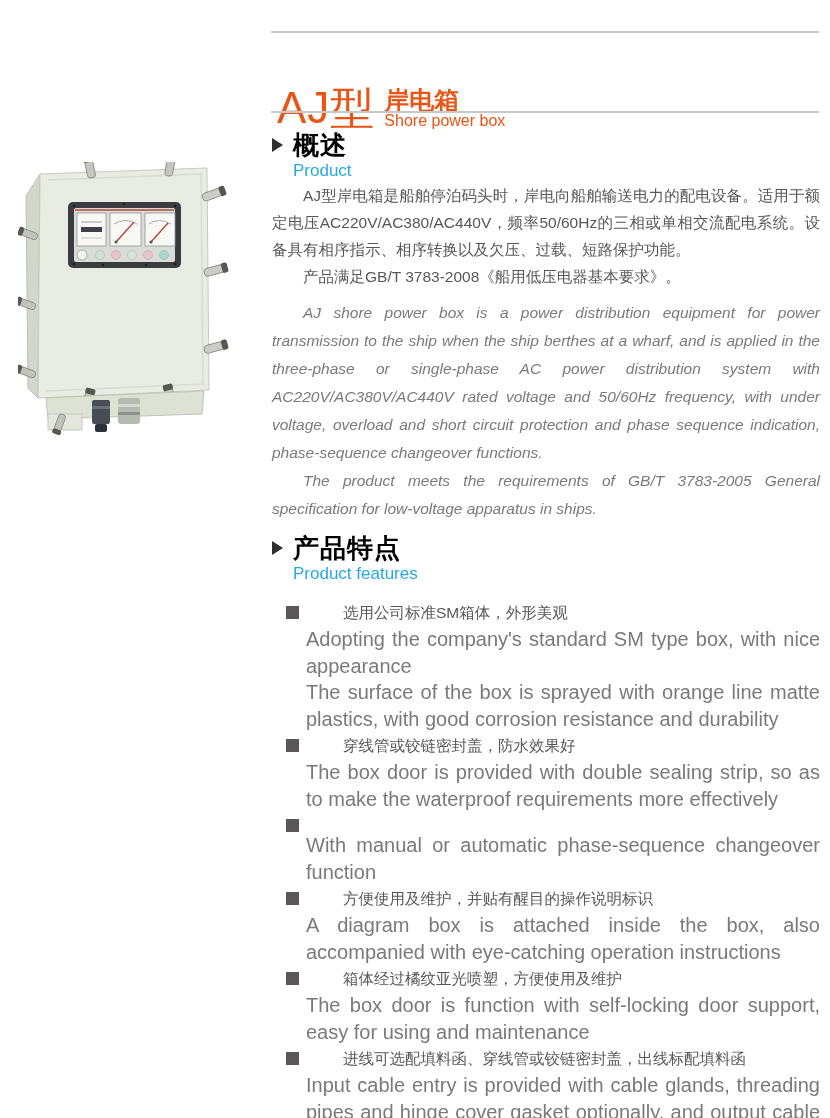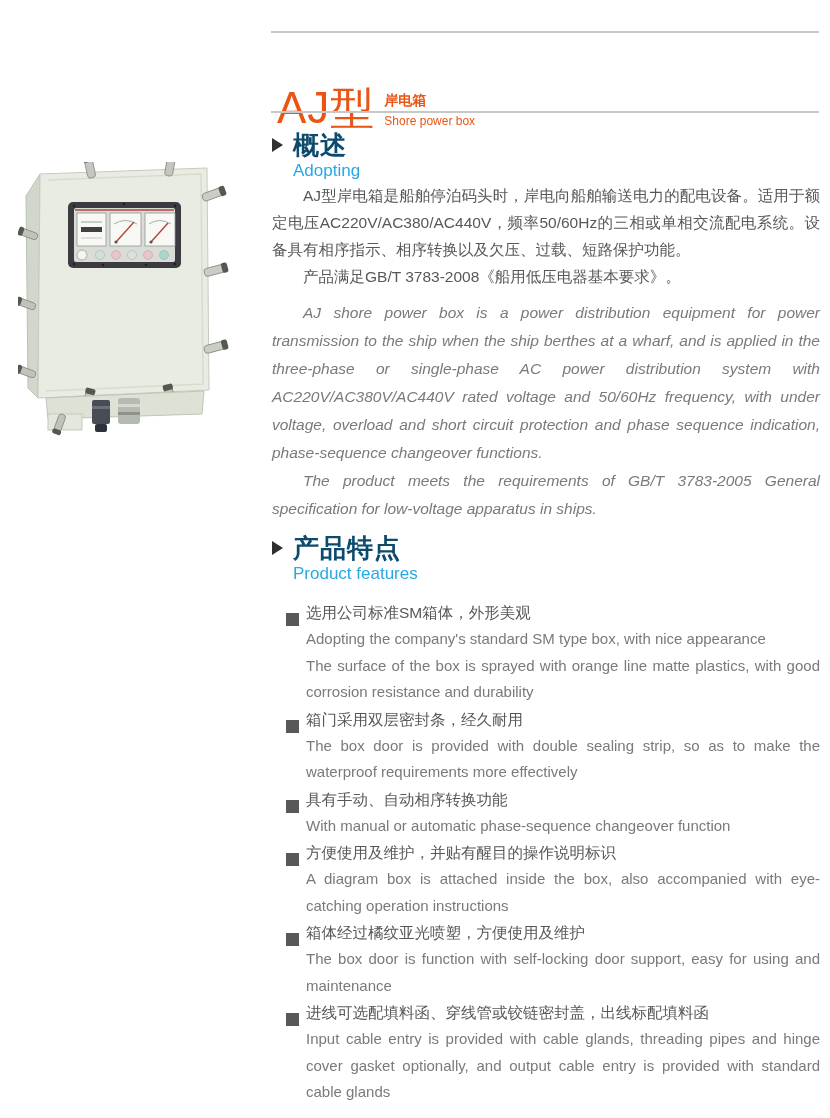--- a/index.html
+++ b/index.html
@@ -12,42 +12,42 @@
     overflow:hidden;
   }
   .rule { position:absolute; left:271px; width:548px; background:#c7c8c8; }
   .rule.top { top:31px; height:2px; }
   .rule.mid { top:111px; height:2px; }
 
   
   .title-block { position:absolute; left:277px; top:47px; display:flex; align-items:flex-start; color:#ea5414;margin-top:36px; }
   .title-model { font-size:44px; line-height:50px; letter-spacing:1px; }
   .title-sub { margin-left:9px; margin-top:6px; }
-  .title-cn { font-size:14px; font-weight:bold; line-height:22px; }
-  .title-en { font-size:12px; line-height:20px; }
+  .title-cn { font-size:25px; font-weight:bold; line-height:22px; }
+  .title-en { font-size:16px; line-height:20px; }
 
   
   .section { position:absolute; left:272px; width:548px; }
   .sec-head { display:flex; align-items:flex-start; }
   .tri { width:0; height:0; border-left:11px solid #2e2e33; border-top:7px solid transparent; border-bottom:7px solid transparent; margin-top:8px; }
   .sec-head-text { margin-left:10px; }
-  .h-cn { font-size:26px; font-weight:bold; color:#0c4a6e; line-height:30px; letter-spacing:1px; }
+  .h-cn { font-size:26px; font-weight:bold; color:#000000; line-height:30px; letter-spacing:1px; }
   .h-en { font-size:17px; color:#29a9e1; line-height:22px; }
 
   
   .paras { }
   p.cn { font-size:15.5px; color:#595757; line-height:27px; text-align:justify; text-indent:2em; }
   p.en { font-size:15.5px; color:#7b7979; line-height:28px; text-align:justify; text-indent:2em;font-style:italic; }
   p.en.first { margin-top:9px; }
 
   
   .feat-list { margin-top:14px; padding-left:14px; }
-  .f-cn { display:flex; align-items:flex-end; font-size:15.5px; color:#595757; line-height:27px; }
+  .f-cn { display:flex; align-items:flex-start; font-size:15.5px; color:#595757; line-height:27px;gap:37px; }
   .f-bullet { flex:0 0 13px; width:13px; height:13px; background:#595757; margin-top:7px; margin-right:7px; }
-  .f-en { margin-left:20px; font-size:15px; color:#7b7979; line-height:26.5px; text-align:justify; }
+  .f-en { margin-left:20px; font-size:20px; color:#7b7979; line-height:26.5px; text-align:justify; }
 
   
   .photo { position:absolute; left:18px; top:162px; width:240px; height:282px; }
 </style>
 </head>
 <body>
 
 <div class="page">
 
   <div class="rule top"></div>
@@ -175,21 +175,21 @@
         <rect x="100" y="250" width="22" height="3" fill="#8f948b"></rect>
       </g>
     </svg>
   </div>
 
   <div class="section" style="top:130px;">
     <div class="sec-head">
       <div class="tri"></div>
       <div class="sec-head-text">
         <div class="h-cn">概述</div>
-        <div class="h-en">Adopting</div>
+        <div class="h-en">Product</div>
       </div>
     </div>
     <div class="paras">
       <p class="cn">AJ型岸电箱是船舶停泊码头时，岸电向船舶输送电力的配电设备。适用于额定电压AC220V/AC380/AC440V，频率50/60Hz的三相或单相交流配电系统。设备具有相序指示、相序转换以及欠压、过载、短路保护功能。</p>
       <p class="cn">产品满足GB/T 3783-2008《船用低压电器基本要求》。</p>
       <p class="en first">AJ shore power box is a power distribution equipment for power transmission to the ship when the ship berthes at a wharf, and is applied in the three-phase or single-phase AC power distribution system with AC220V/AC380V/AC440V rated voltage and 50/60Hz frequency, with under voltage, overload and short circuit protection and phase sequence indication, phase-sequence changeover functions.</p>
       <p class="en">The product meets the requirements of GB/T 3783-2005 General specification for low-voltage apparatus in ships.</p>
     </div>
   </div>
 
@@ -211,29 +211,28 @@
         <div class="f-en">Adopting the company's standard SM type box, with nice appearance</div>
       </div>
 
       <div class="feat-item">
         <div class="f-en">The surface of the box is sprayed with orange line matte plastics, with good corrosion resistance and durability</div>
       </div>
 
       <div class="feat-item">
         <div class="f-cn">
             <span class="f-bullet"></span>
-            <span>箱门采用双层密封条，经久耐用</span>
+            <span>穿线管或铰链密封盖，防水效果好</span>
           </div>
         <div class="f-en">The box door is provided with double sealing strip, so as to make the waterproof requirements more effectively</div>
       </div>
 
       <div class="feat-item">
         <div class="f-cn">
             <span class="f-bullet"></span>
-            <span>具有手动、自动相序转换功能</span>
           </div>
         <div class="f-en">With manual or automatic phase-sequence changeover function</div>
       </div>
 
       <div class="feat-item">
         <div class="f-cn">
             <span class="f-bullet"></span>
             <span>方便使用及维护，并贴有醒目的操作说明标识</span>
           </div>
         <div class="f-en">A diagram box is attached inside the box, also accompanied with eye-catching operation instructions</div>

